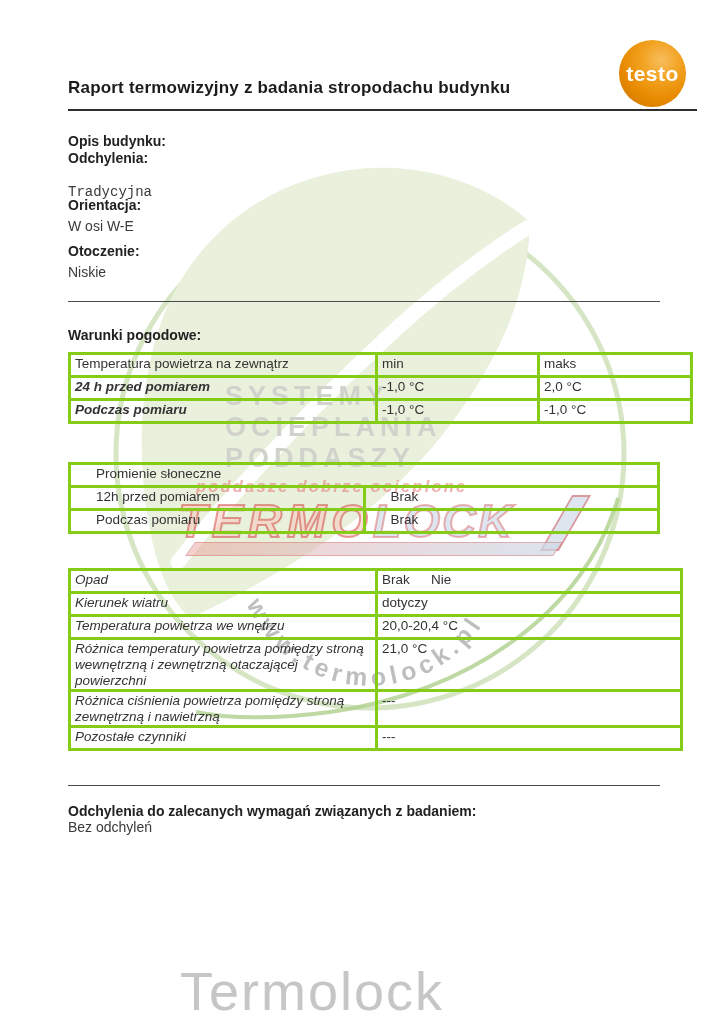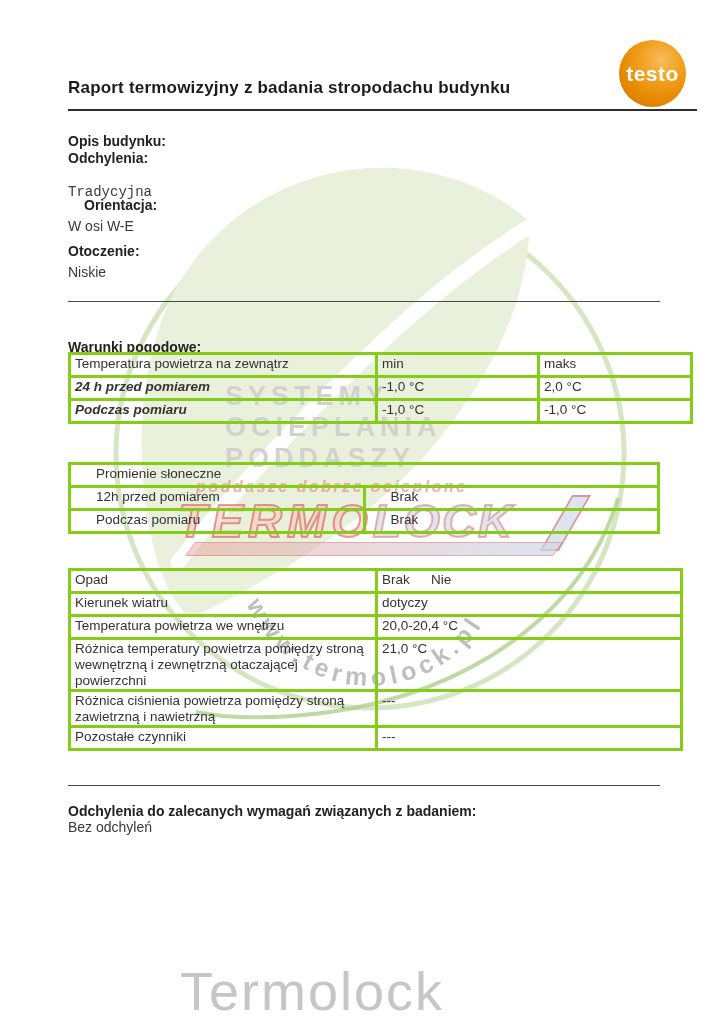--- a/index.html
+++ b/index.html
@@ -72,21 +72,21 @@
   .t1{top:352px;width:592px;}
   .t1 td{height:19px;}
   .t1 .c0{width:297px;} .t1 .c1{width:152px;} .t1 .c2{width:143px;}
   .t1 .rowlbl{font-weight:bold;font-style:italic;}
   .t2{top:462px;width:592px;}
   .t2 td{height:19px;padding-left:25px;}
   .t2 .c0{width:297px;} .t2 .c1{width:295px;}
   .t3{top:568px;width:592px;}
   .t3 td{height:19px;}
   .t3 tr.tall td{height:31px;}
-  .t3 .c0{width:297px;} .t3 .c1{width:295px;}
+  .t3 .c0{width:297px;font-style:italic;} .t3 .c1{width:295px;}
   .v1{display:inline-block;min-width:49px;}
 </style>
 </head>
 <body>
 
 <div class="page">
 
   <div class="wm">
     <svg class="wm-svg" width="724" height="1024" viewBox="0 0 724 1024">
       <circle cx="370" cy="454" r="254" fill="none" stroke="#cfe2ba" stroke-width="5" opacity="0.85"></circle>
@@ -120,28 +120,28 @@
     <div class="logo">
       <span>testo</span>
     </div>
 
     <div class="title">Raport termowizyjny z badania stropodachu budynku</div>
     <div class="rule r1"></div>
 
     <div class="lbl" style="top:133px;">Opis budynku:</div>
     <div class="lbl" style="top:150px;">Odchylenia:</div>
     <div class="val" style="top:184px;font-family:Liberation Mono, monospace;">Tradycyjna</div>
-    <div class="lbl" style="top:197px;margin-left:16px;">Orientacja:</div>
+    <div class="lbl" style="top:197px;">Orientacja:</div>
     <div class="val" style="top:218px;">W osi W-E</div>
     <div class="lbl" style="top:243px;">Otoczenie:</div>
     <div class="val" style="top:264px;">Niskie</div>
 
     <div class="rule r2"></div>
 
-    <div class="lbl" style="top:327px;margin-top:12px;">Warunki pogodowe:</div>
+    <div class="lbl" style="top:327px;">Warunki pogodowe:</div>
 
     <table class="t1">
       <tbody>
           <tr>
         <td class="c0">Temperatura powietrza na zewnątrz</td>
         <td class="c1">min</td>
         <td class="c2">maks</td>
       </tr>
       <tr>
         <td class="c0 rowlbl">24 h przed pomiarem</td>
@@ -184,21 +184,21 @@
       </tr>
       <tr>
         <td class="c0">Temperatura powietrza we wnętrzu</td>
         <td class="c1"><span class="v1">20,0-20,4 °C</span><span></span></td>
       </tr>
       <tr class="tall">
         <td class="c0">Różnica temperatury powietrza pomiędzy stroną wewnętrzną i zewnętrzną otaczającej powierzchni</td>
         <td class="c1"><span class="v1">21,0 °C</span><span></span></td>
       </tr>
       <tr class="tall">
-        <td class="c0">Różnica ciśnienia powietrza pomiędzy stroną zawietrzną i nawietrzną</td>
+        <td class="c0">Różnica ciśnienia powietrza pomiędzy stroną zewnętrzną i nawietrzną</td>
         <td class="c1"><span class="v1">---</span><span></span></td>
       </tr>
       <tr>
         <td class="c0">Pozostałe czynniki</td>
         <td class="c1"><span class="v1">---</span><span></span></td>
       </tr>
     </tbody>
       </table>
 
     <div class="rule r3"></div>

